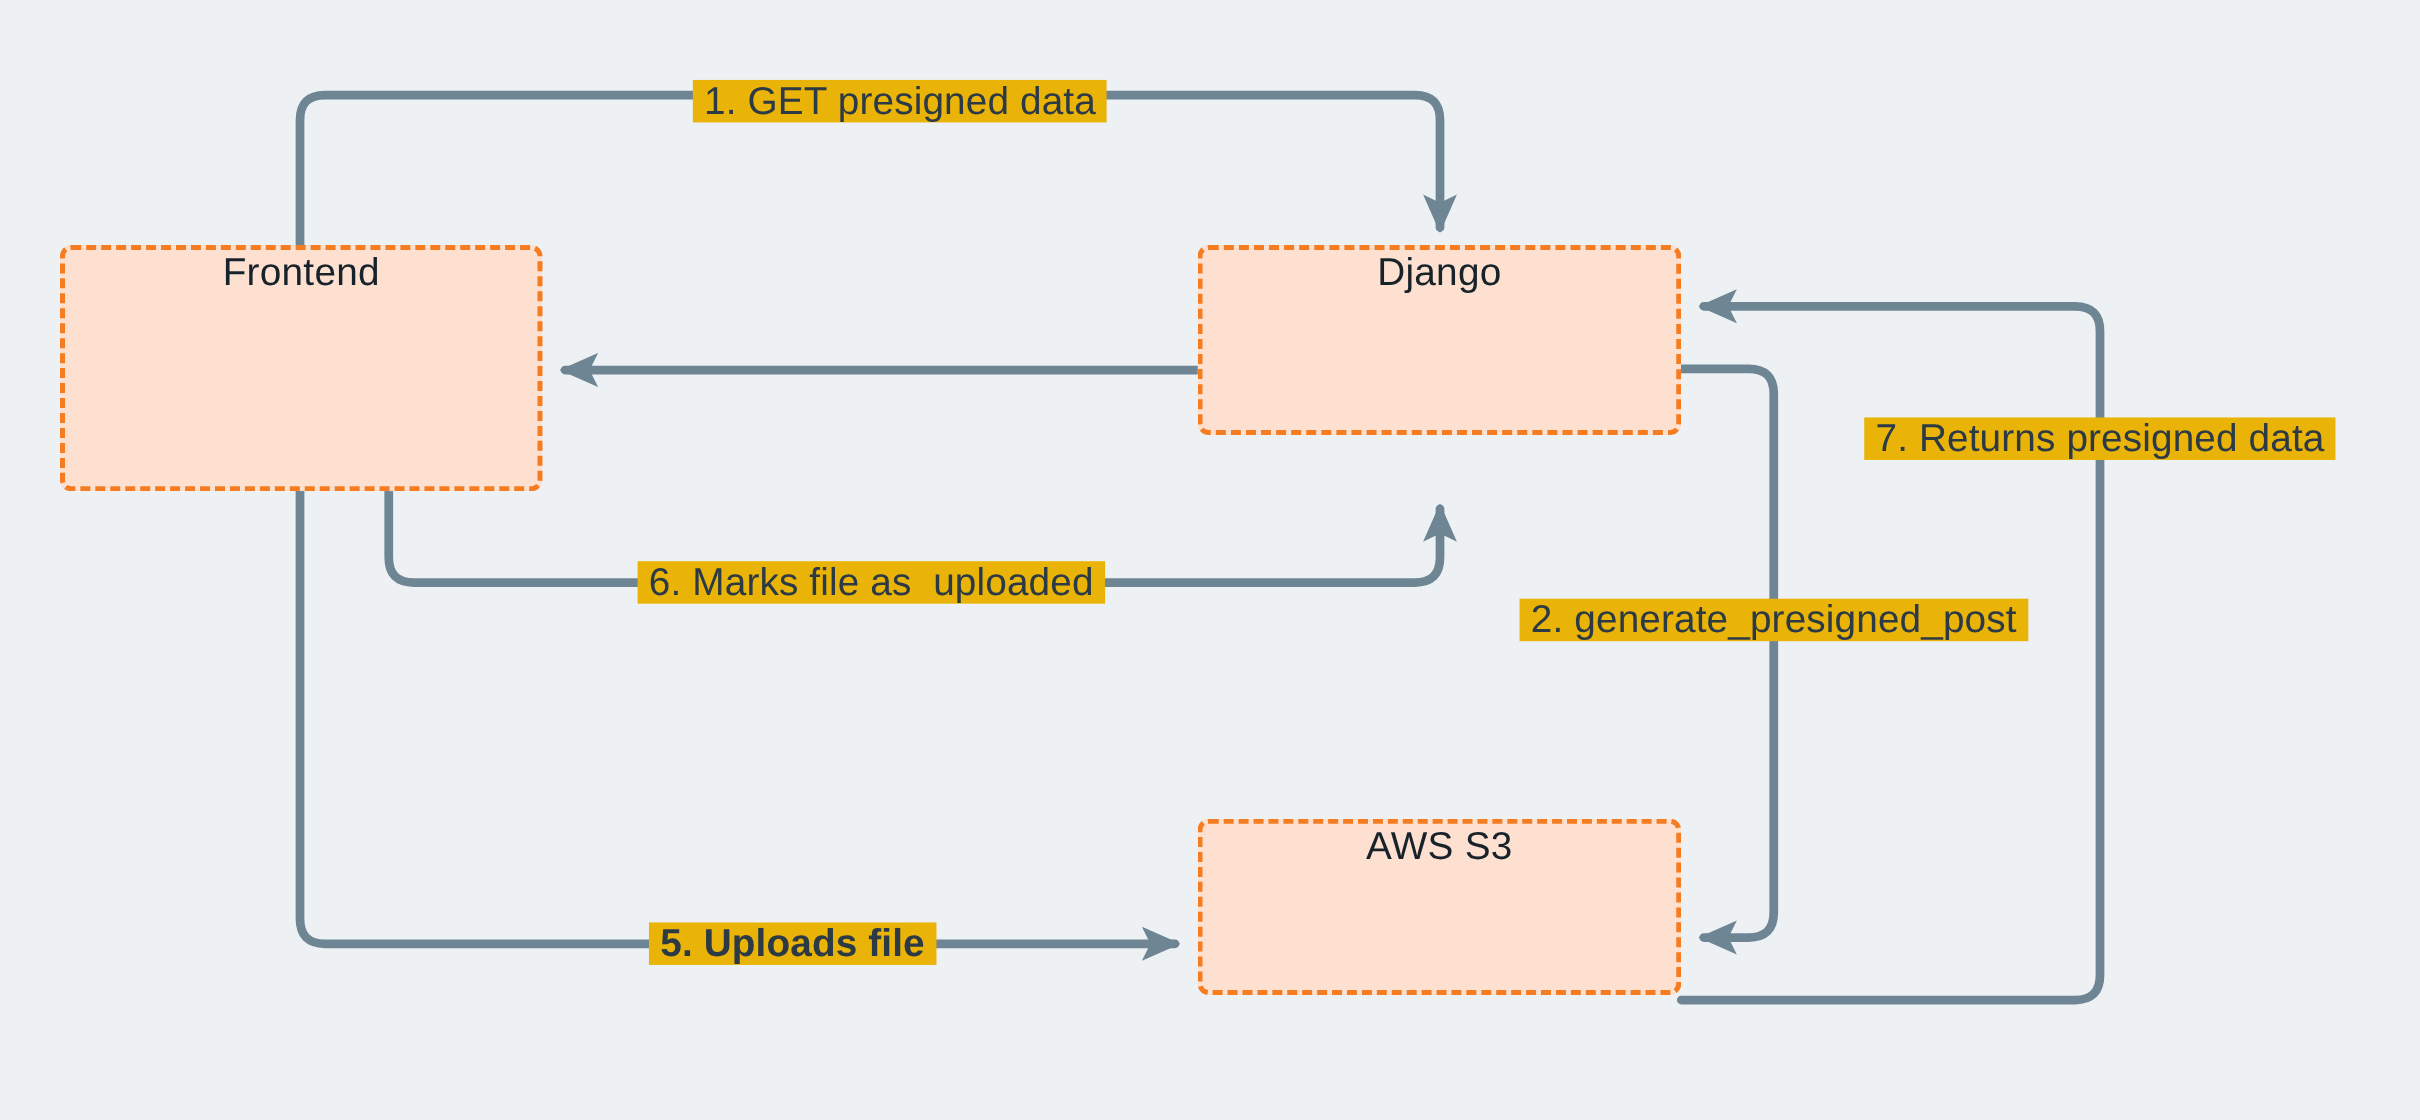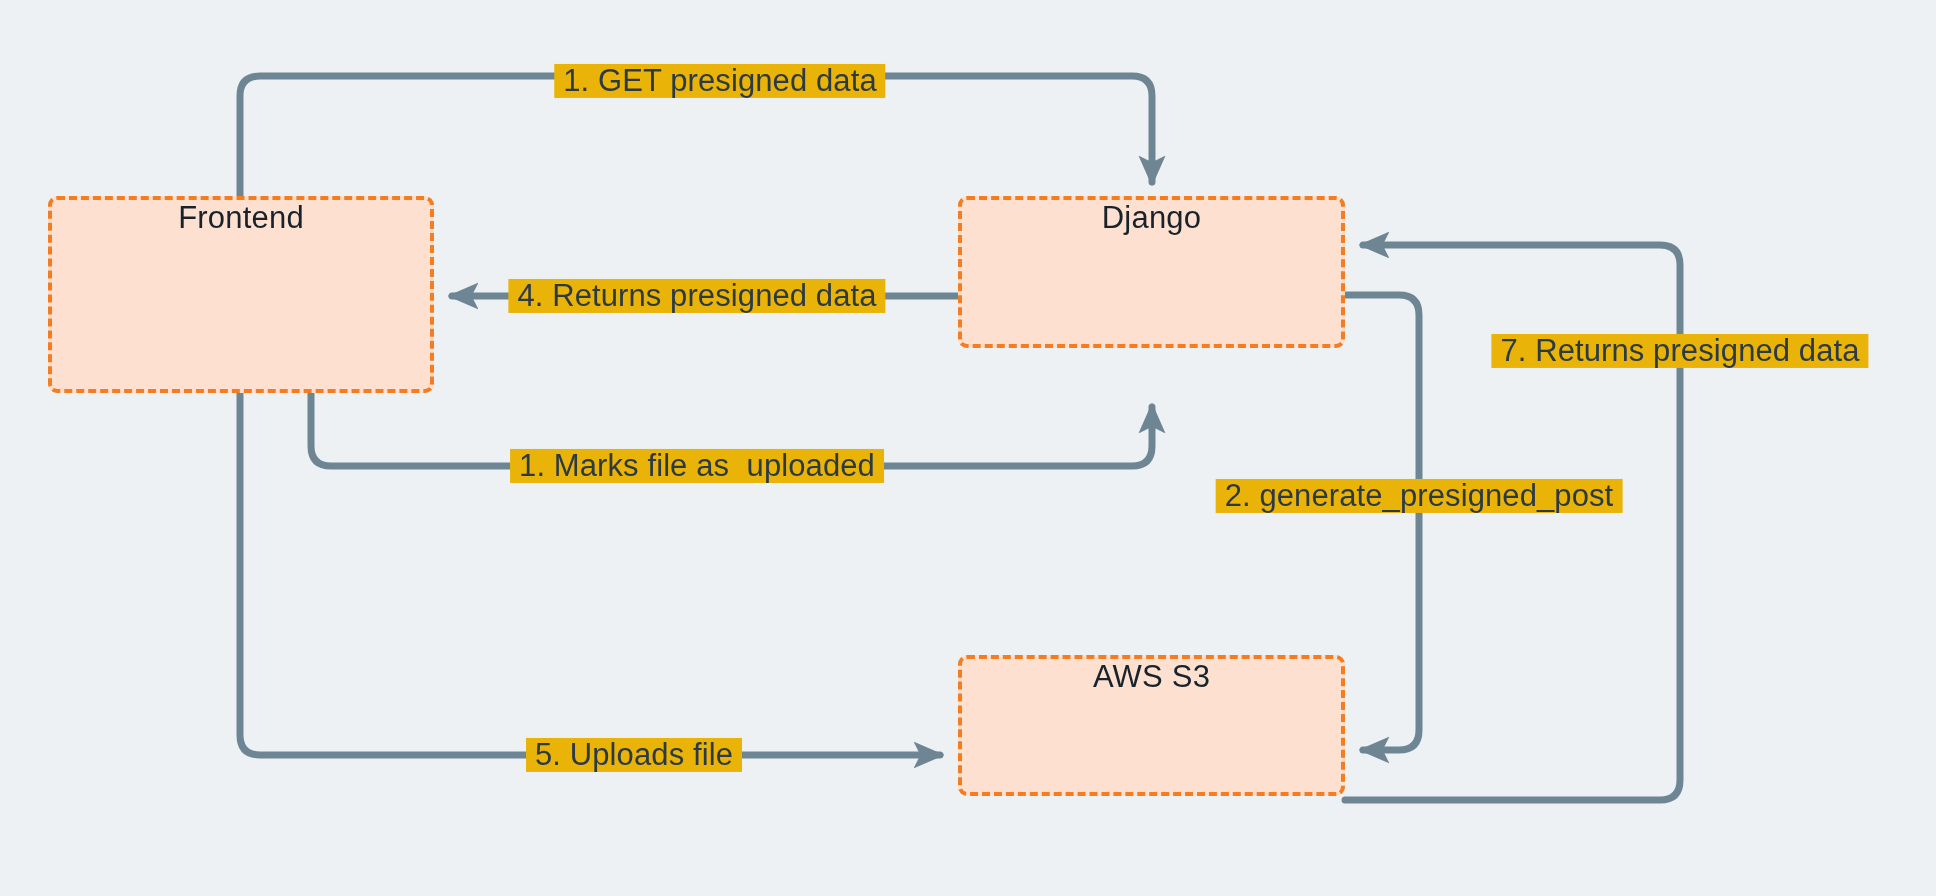--- a/index.html
+++ b/index.html
@@ -93,19 +93,18 @@
   <div class="node" style="left:958px; top:655px; width:387px; height:141px;">
     <span class="node-label">AWS S3</span>
   </div>
 
   <div class="edge-label" style="left:720px; top:81px;">1. GET presigned data</div>
 
   <div class="edge-label" style="left:1419px; top:496px;">2. generate_presigned_post</div>
 
   <div class="edge-label" style="left:1680px; top:351px;">7. Returns presigned data</div>
 
-  <div class="edge-label" style="left:697px; top:296px;">4. Returns presigned data</div>
 
-  <div class="edge-label" style="left:634px; top:755px;">5. Uploads file</div>
+  <div class="edge-label" style="left:634px; top:755px;font-weight:bold;">5. Uploads file</div>
 
-  <div class="edge-label" style="left:697px; top:466px;">1. Marks file as  uploaded</div>
+  <div class="edge-label" style="left:697px; top:466px;">6. Marks file as  uploaded</div>
 
 </div>
 
 </body></html>

